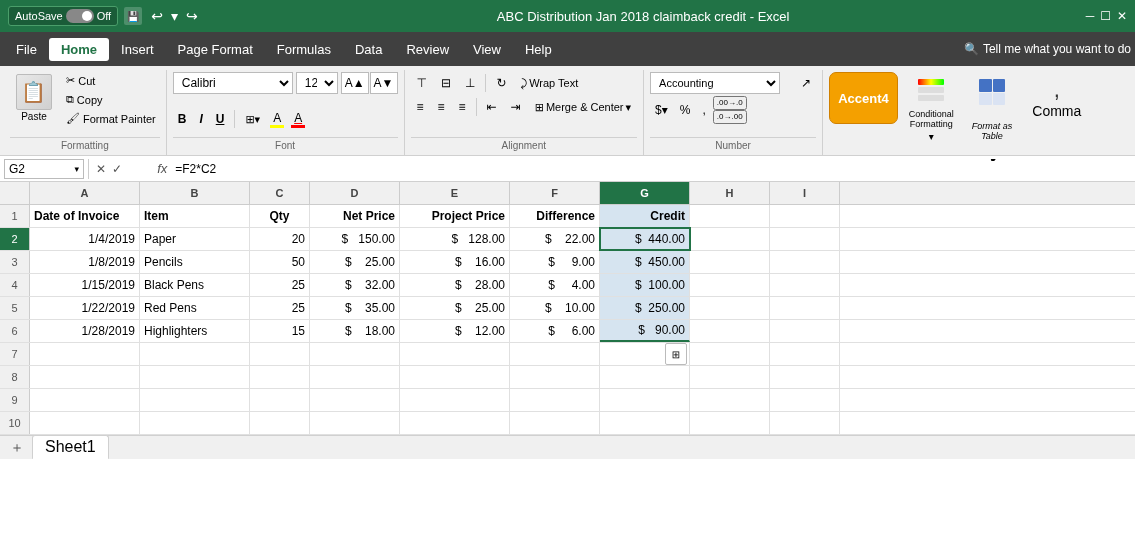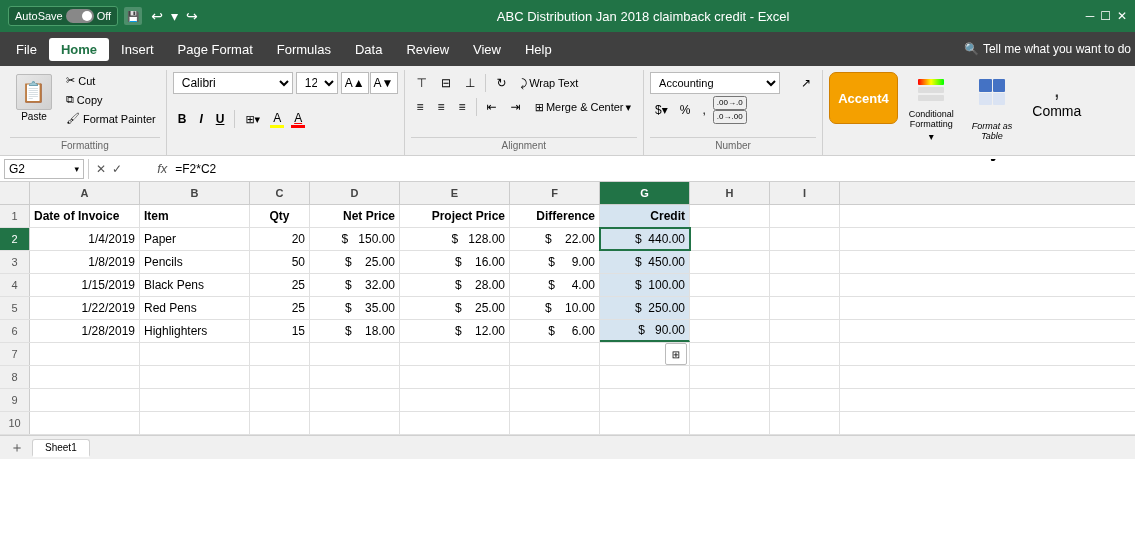--- a/index.html
+++ b/index.html
@@ -327,21 +327,21 @@
       display: flex;
       align-items: center;
       padding: 0 4px;
       gap: 2px;
     }
     .sheet-tab {
       padding: 2px 12px;
       border: 1px solid #d0d0d0;
       border-bottom: none;
       background: #f8f8f8;
-      font-size: 10px;
+      font-size: 16px;
       cursor: pointer;
       border-radius: 3px 3px 0 0;
     }
     .sheet-tab.active { background: #fff; border-bottom: 2px solid #fff; z-index:1; }
     .tab-add { font-size: 14px; padding: 0 6px; cursor: pointer; color: #555; }
   </style>
 </head>
 <body>
 
 <div class="title-bar">
@@ -438,20 +438,21 @@
             <span>A</span>
             <div class="color-bar fill-bar"></div>
           </div>
           <div class="color-btn">
             <span style="text-decoration:underline;text-decoration-color:red;">A</span>
             <div class="color-bar font-color-bar"></div>
           </div>
         </div>
       </div>
     </div>
+    <div class="ribbon-group-label">Font</div>
   </div>
 
   <div class="ribbon-group">
     <div class="ribbon-group-content">
       <div class="align-section">
         <div class="align-row">
           <button class="align-btn">⊤</button>
           <button class="align-btn">⊟</button>
           <button class="align-btn">⊥</button>
           <div class="divider-v"></div>

